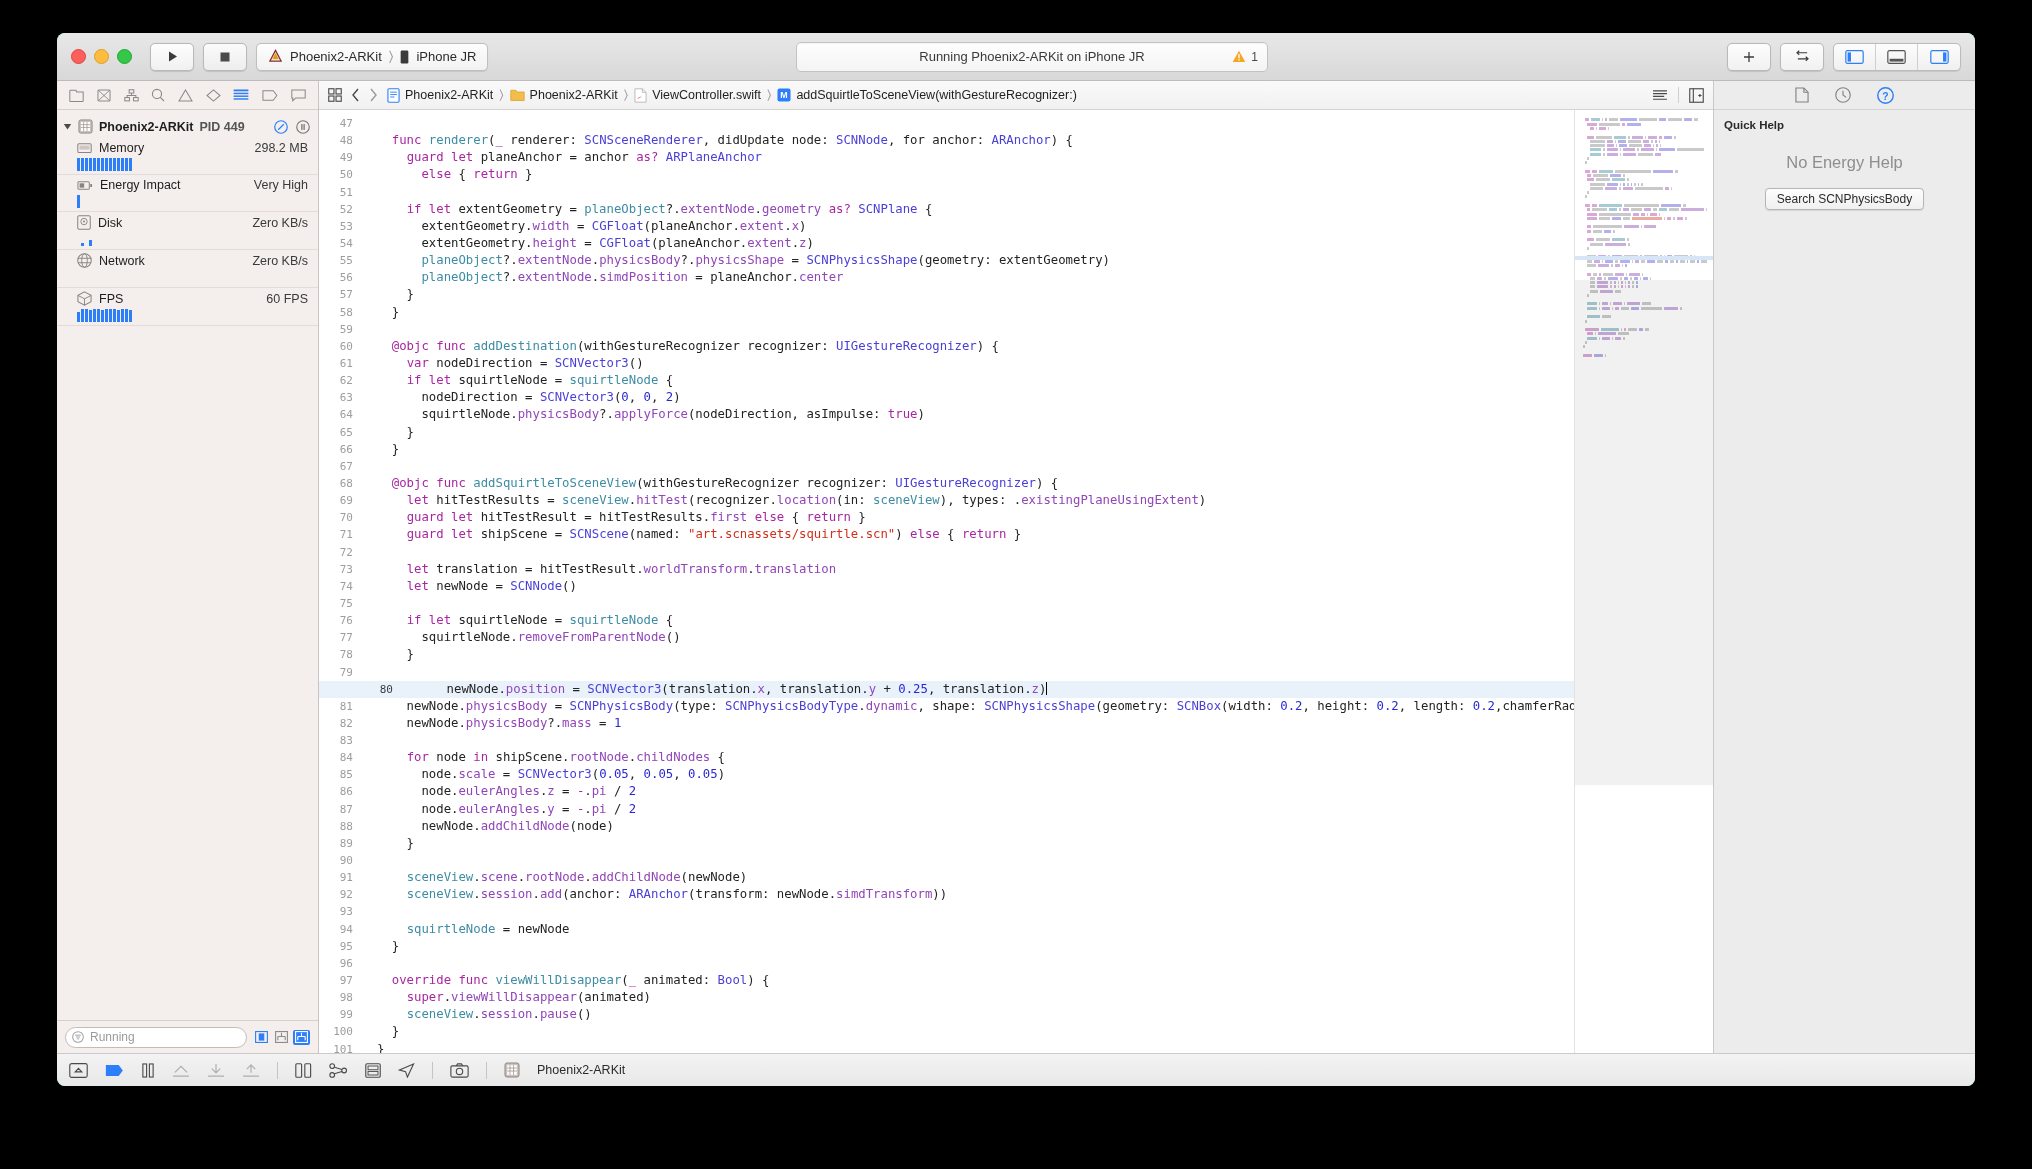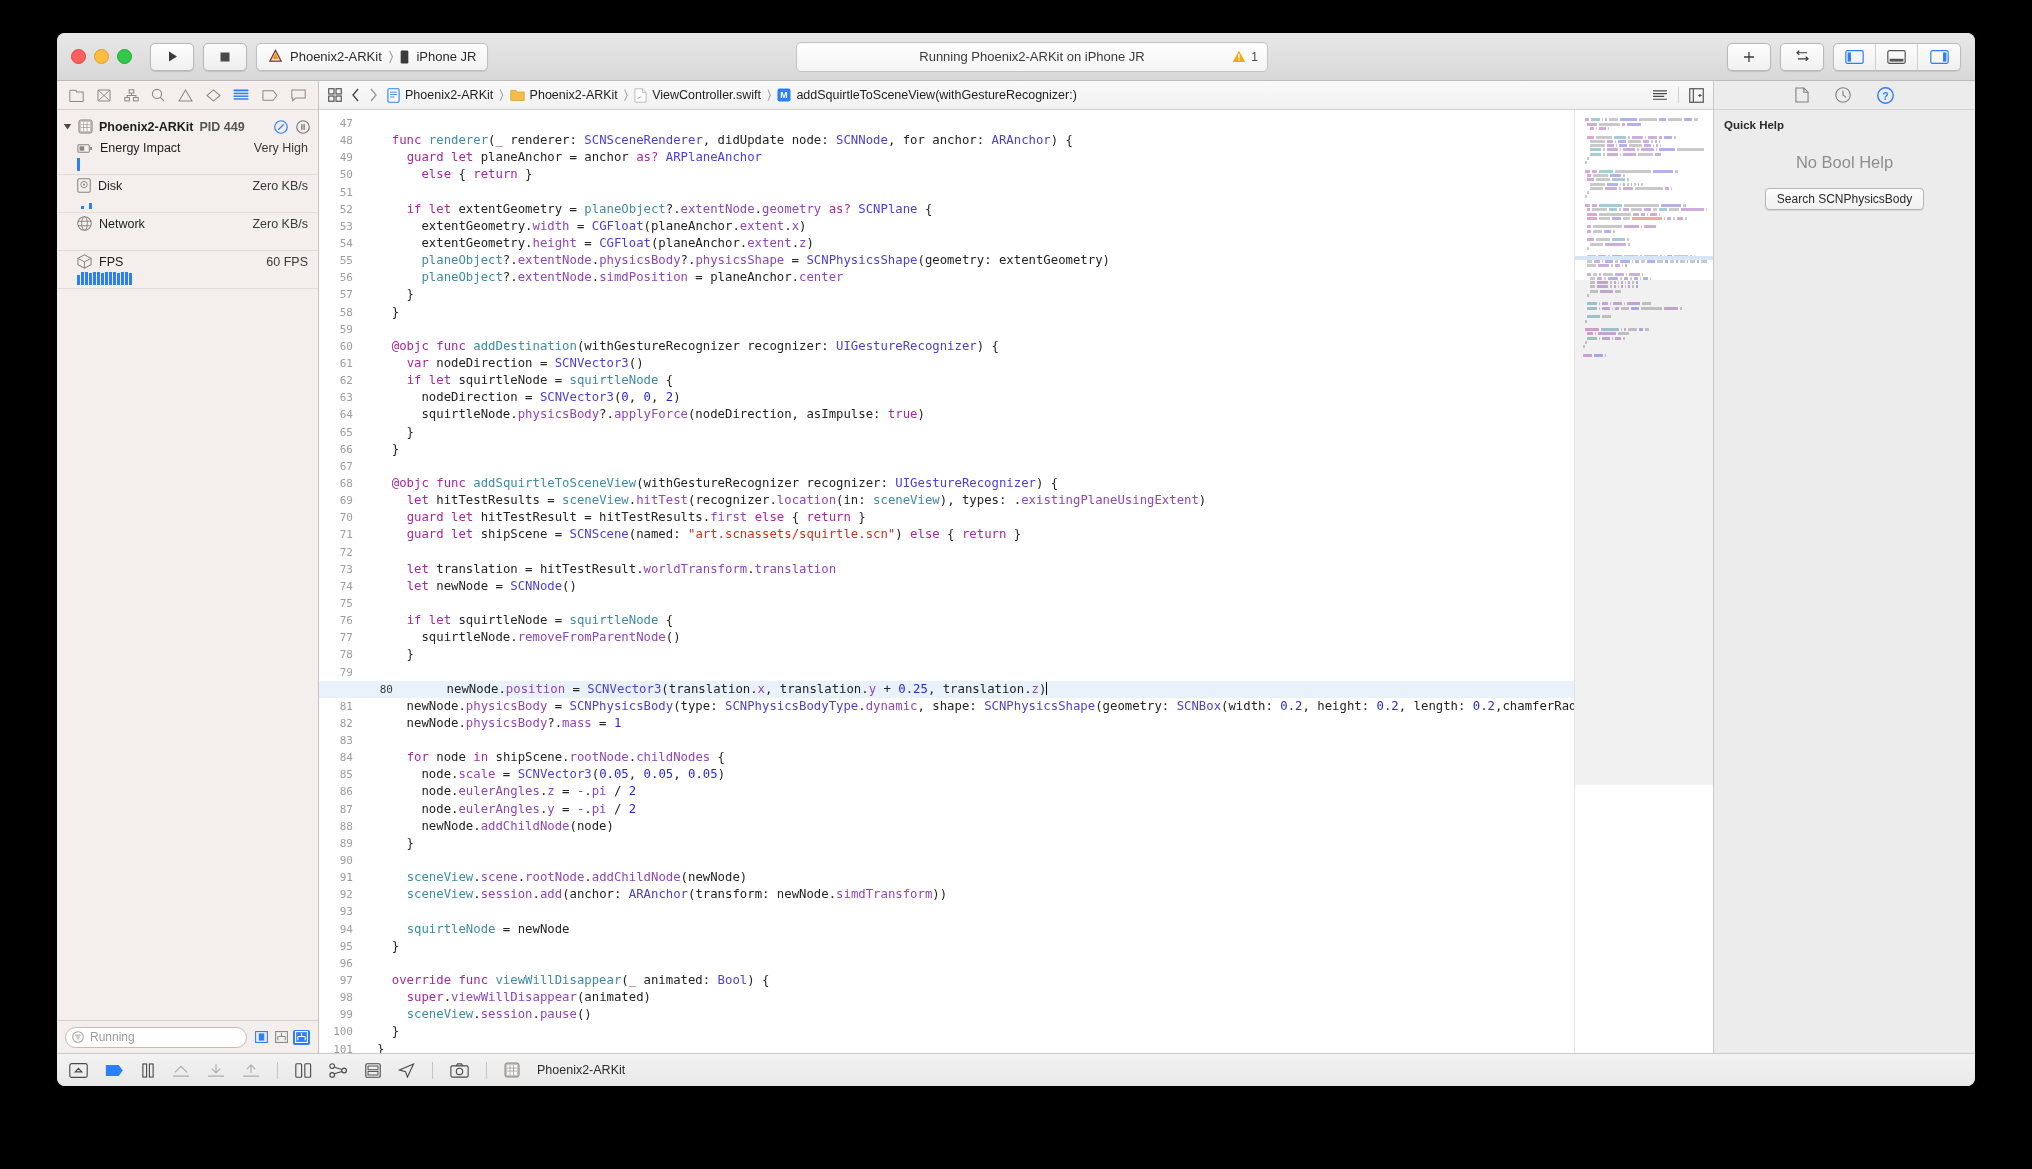--- a/index.html
+++ b/index.html
@@ -434,20 +434,48 @@
               <svg width="14" height="14" viewBox="0 0 15 15">
                   <circle cx="7.5" cy="7.5" r="6.7" fill="none" stroke="#777" stroke-width="1.2"></circle>
                   <rect x="5.6" y="4.4" width="1.4" height="6.2" fill="#777"></rect>
                   <rect x="8" y="4.4" width="1.4" height="6.2" fill="#777"></rect>
                 </svg>
             </span>
           </span>
         </div>
 
         <div id="gauges">
+            <div class="gauge">
+              <div class="gauge-top">
+                <span>
+                  <svg width="15" height="13" viewBox="0 0 16 14">
+                    <rect x="0.8" y="2" width="14.4" height="9.4" rx="1.2" fill="none" stroke="#8a8380" stroke-width="1.1"></rect>
+                    <rect x="2.6" y="3.8" width="10.8" height="4.4" fill="#cdc6c2"></rect>
+                  </svg>
+                </span>
+                <span>Memory</span>
+                <span class="gauge-val">298.2 MB</span>
+              </div>
+              <div class="spark">
+                <i style="height:13.049999999999999px"></i>
+                <i style="height:13.049999999999999px"></i>
+                <i style="height:13.049999999999999px"></i>
+                <i style="height:13.049999999999999px"></i>
+                <i style="height:13.049999999999999px"></i>
+                <i style="height:13.049999999999999px"></i>
+                <i style="height:13.049999999999999px"></i>
+                <i style="height:13.049999999999999px"></i>
+                <i style="height:13.049999999999999px"></i>
+                <i style="height:13.049999999999999px"></i>
+                <i style="height:13.049999999999999px"></i>
+                <i style="height:13.049999999999999px"></i>
+                <i style="height:13.049999999999999px"></i>
+                <i style="height:13.049999999999999px"></i>
+              </div>
+            </div>
             <div class="gauge">
               <div class="gauge-top">
                 <span>
                   <svg width="16" height="11" viewBox="0 0 17 12">
                     <rect x="0.8" y="1.8" width="12.4" height="8.4" rx="1.2" fill="none" stroke="#8a8380" stroke-width="1.1"></rect>
                     <rect x="2.6" y="3.6" width="5" height="4.8" fill="#8a8380"></rect>
                     <rect x="14.2" y="4.4" width="2" height="3.2" fill="#8a8380"></rect>
                   </svg>
                 </span>
                 <span>Energy Impact</span>
@@ -1073,21 +1101,21 @@
             </svg>
         </span>
         <span class="ii active">
           <svg width="17" height="17" viewBox="0 0 18 18">
               <circle cx="9" cy="9" r="8.2" fill="none" stroke="#2d7ff9" stroke-width="1.5"></circle>
               <text x="9" y="13.3" font-family="Liberation Sans, sans-serif" font-size="11" font-weight="bold" fill="#2d7ff9" text-anchor="middle">?</text>
             </svg>
         </span>
       </div>
       <div id="insp-title">Quick Help</div>
-      <div id="insp-empty">No Bool Help</div>
+      <div id="insp-empty">No Energy Help</div>
       <button id="insp-docbtn">Search SCNPhysicsBody</button>
     </div>
   </div>
 
   <div id="bottombar">
     <span class="dbgicon on">
       <svg width="19" height="15" viewBox="0 0 20 16">
           <rect x="0.7" y="0.7" width="18.6" height="14.6" rx="2" fill="none" stroke="#4a4a4a" stroke-width="1.2"></rect>
           <path d="M6.5 9.5 L10 5.8 L13.5 9.5 Z" fill="none" stroke="#4a4a4a" stroke-width="1.2"></path>
         </svg>

